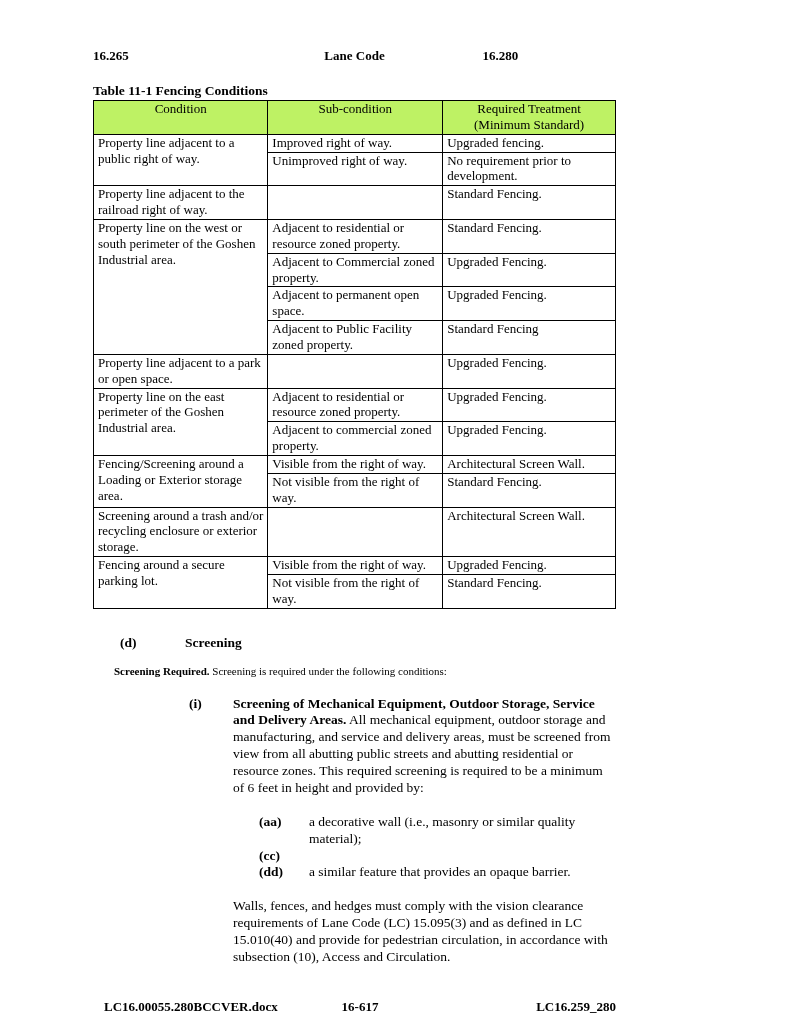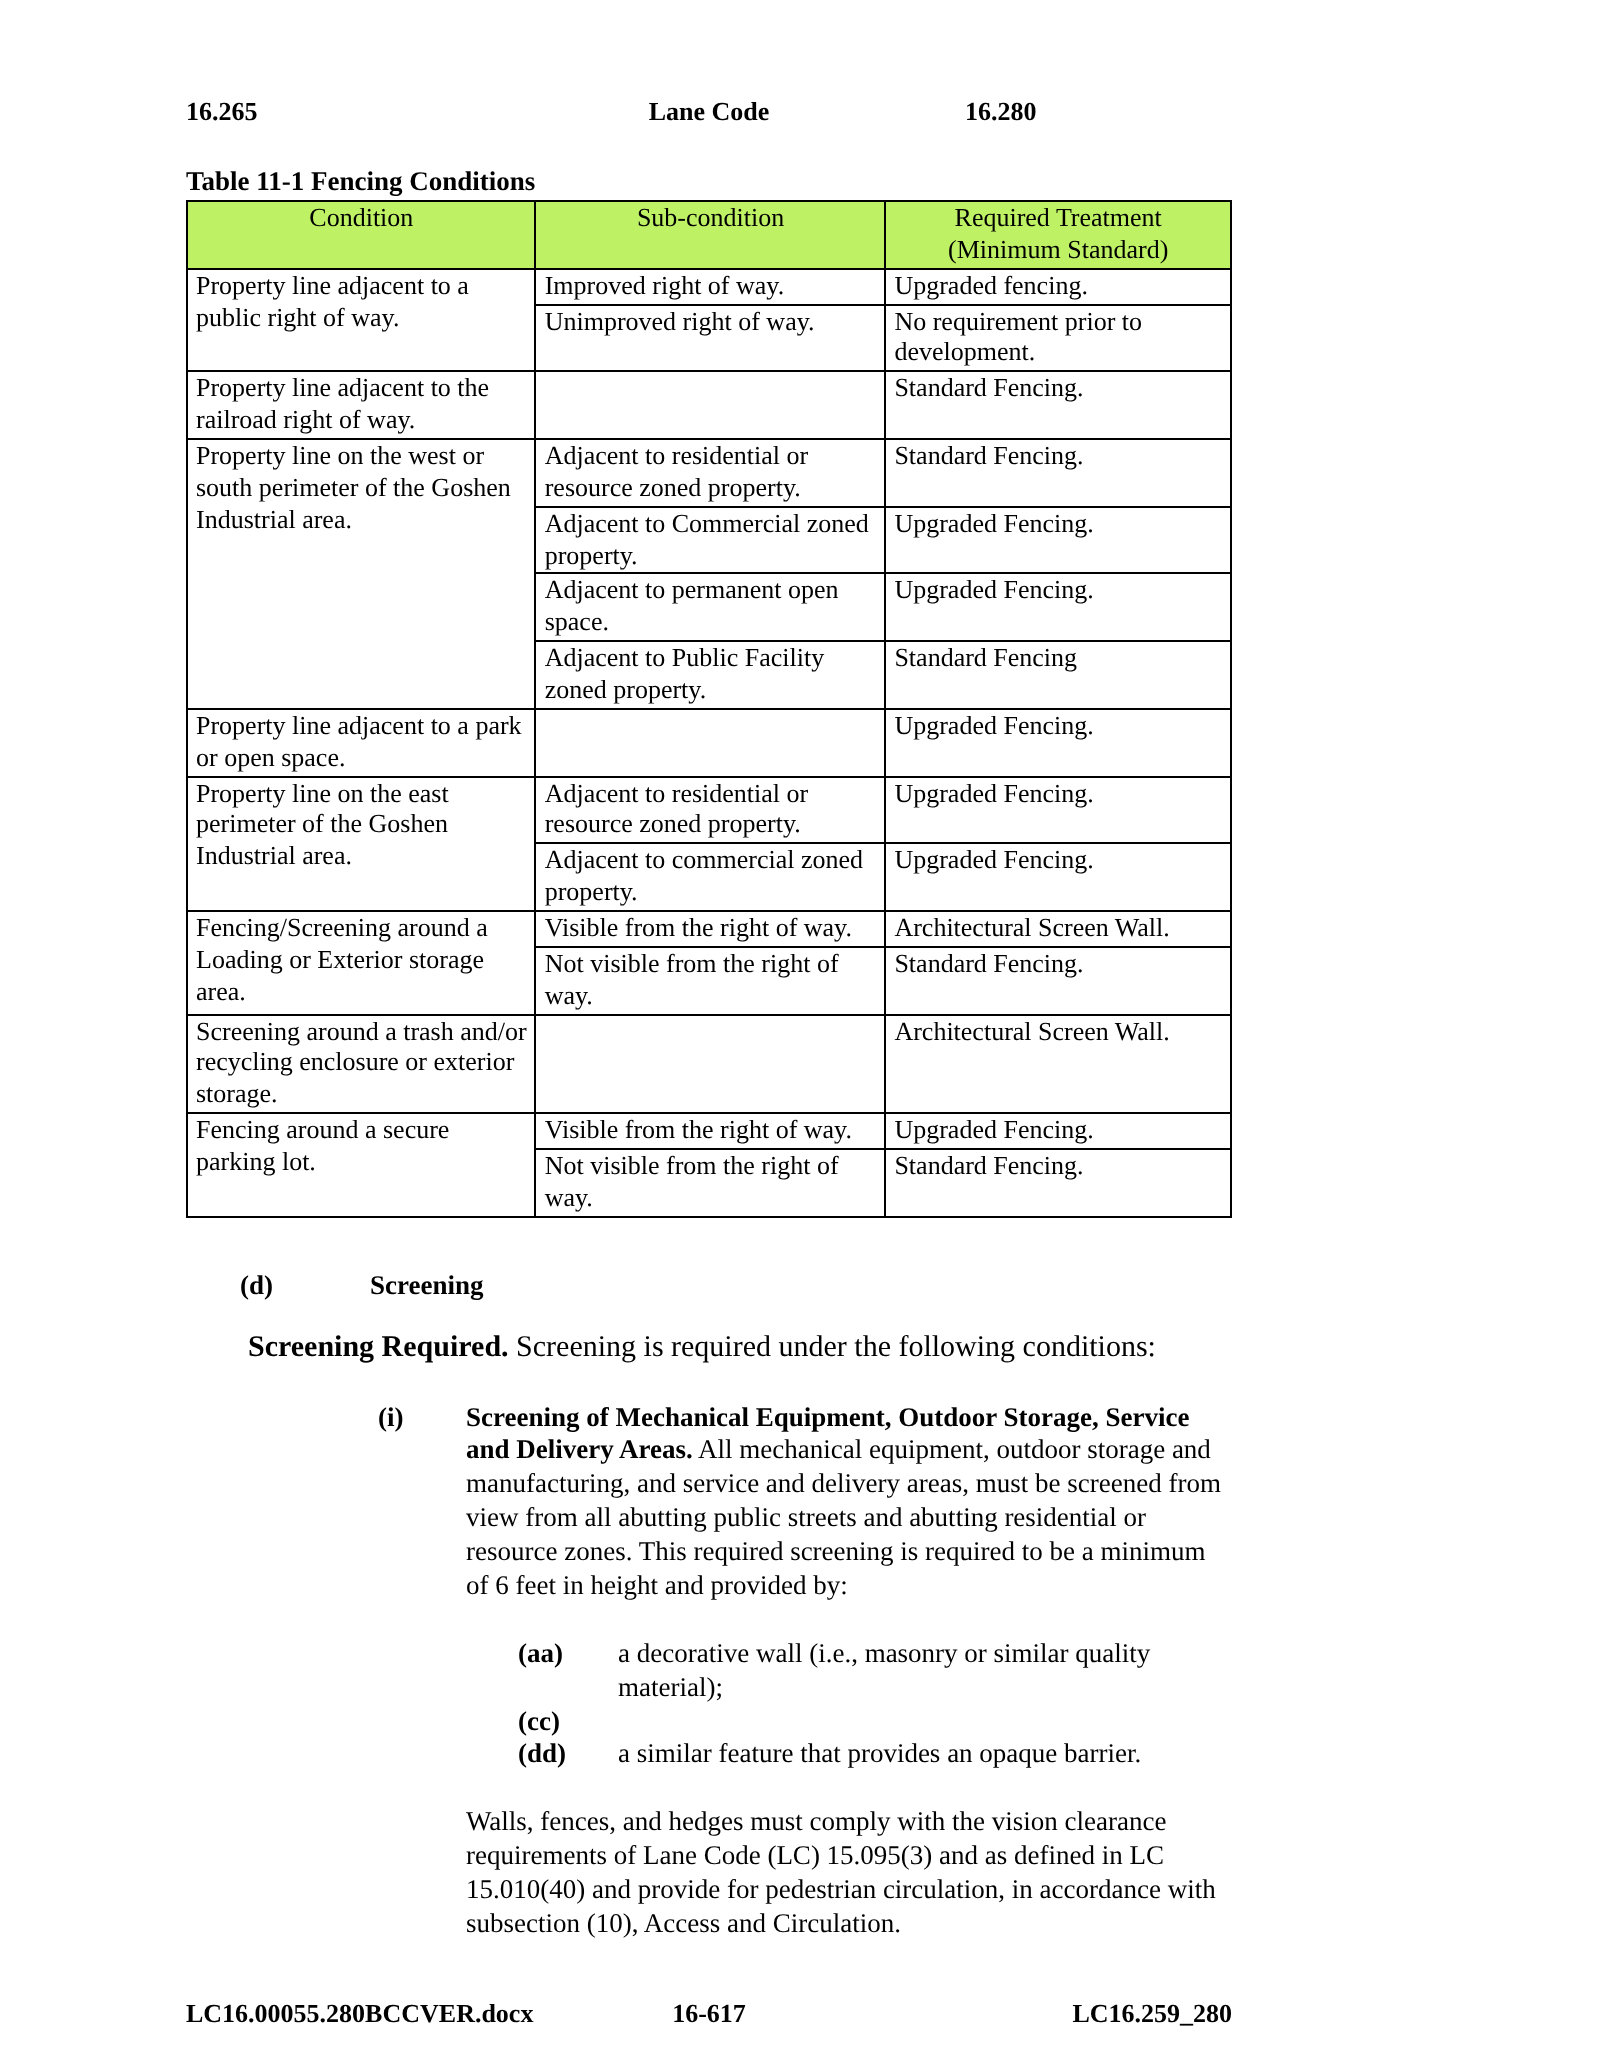--- a/index.html
+++ b/index.html
@@ -58,22 +58,22 @@
   .sec-d {
     margin-top: 26px;
     margin-left: 27px;
     font-weight: bold;
     font-size: 13.5px;
   }
   .sec-d .sec-label { display: inline-block; width: 65px; }
 
   .lead {
     margin-top: 14px;
-    margin-left: 31px;
-    font-size: 15px;
+    margin-left: 21px;
+    font-size: 11px;
     line-height: 1.25;
   }
   .b { font-weight: bold; }
 
   .item {
     display: flex;
     margin-left: 96px;
     font-size: 13.5px;
     line-height: 1.25;
   }
@@ -84,21 +84,21 @@
 
   .sub-list { margin-top: 17px; margin-left: 26px; }
   .sub-item { display: flex; }
   .sub-label { flex: 0 0 50px; font-weight: bold; }
   .sub-text  { flex: 1; }
 
   .closing { margin-top: 17px; }
 
   .page-footer {
     position: absolute;
-    left: 93px; right: 88px; bottom: 20px;
+    left: 104px; right: 88px; bottom: 20px;
     display: grid;
     grid-template-columns: 1fr auto 1fr;
     font-weight: bold;
     font-size: 13px;
   }
   .page-footer .center { text-align: right; }
   .page-footer .right  { text-align: right; }
 </style>
 </head>
 <body>

